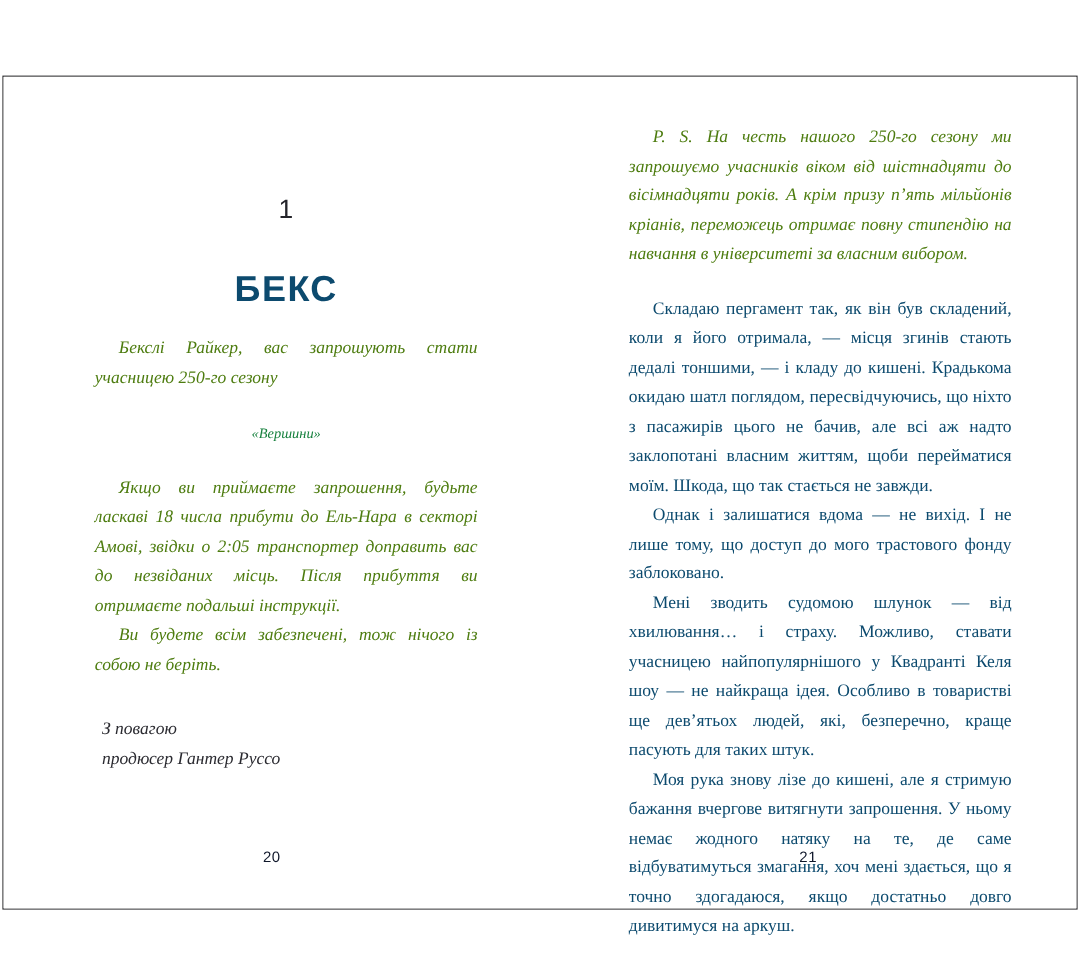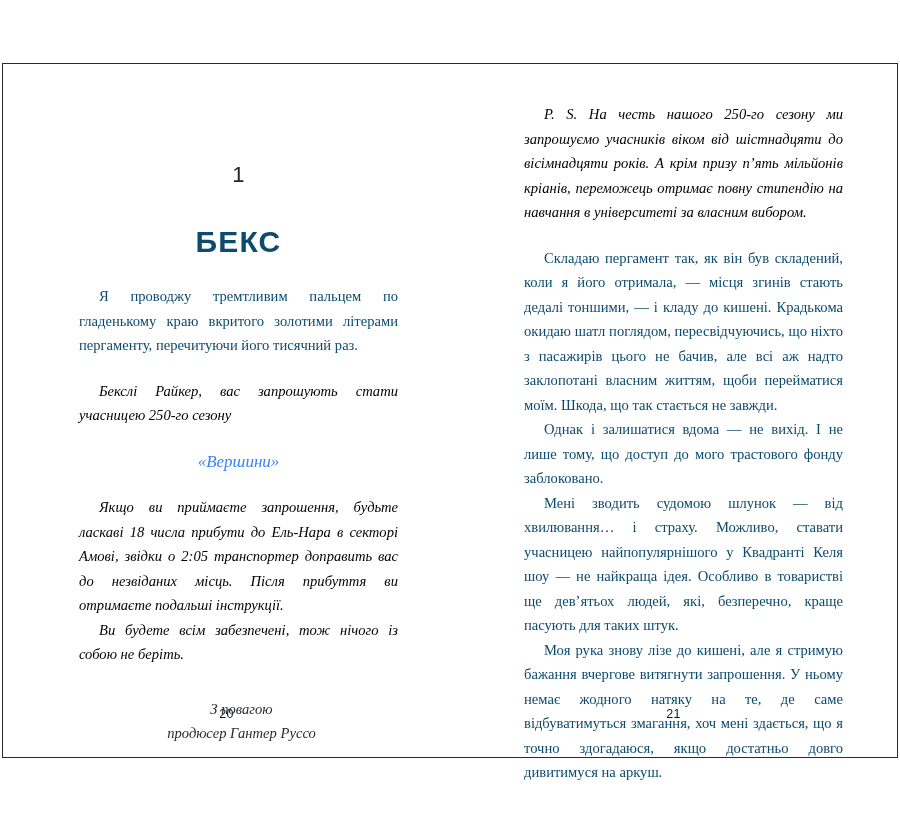--- a/index.html
+++ b/index.html
@@ -84,43 +84,43 @@
     text-justify: inter-word;
     text-indent: 20px;
     margin: 0;
     -webkit-hyphens: auto;
     hyphens: auto;
   }
   .para.first-after-title { margin-top: 27px; }
 
   .para.italic {
     font-style: italic;
-    color: #000000;
+    color: #4d7c0f;
   }
 
   .para.tight { margin-top: 0; }
   .para.gap-md { margin-top: 21px; }
 
   .centered-line {
     font-style: italic;
-    font-size: 17px;
+    font-size: 12px;
     line-height: 24.5px;
-    color: #3b82f6;
+    color: #15803d;
     text-align: center;
     text-indent: 0;
     margin: 0;
     margin-top: 22px;
   }
 
   .signature {
     font-style: italic;
     font-size: 14.6px;
     line-height: 24.5px;
     color: #2a2a30;
-    text-align: center;
+    text-align: left;
     text-indent: 0;
     margin: 0;
     margin-top: 30px;
     padding-left: 6px;
   }
   .signature .sig-line { display: block; }
 
   
   .page-right .page-body .para.top-start { margin-top: 38px; }
 
@@ -143,21 +143,20 @@
 <div id="book-spread">
   <div class="spread-inner">
 
     <div class="page page-left">
       <div class="page-body">
 
         <div class="chapter-number">1</div>
 
         <div class="chapter-title">БЕКС</div>
 
-        <p class="para first-after-title">Я проводжу тремтливим пальцем по гладенькому краю вкритого золотими літерами пергаменту, перечитуючи його тисячний раз.</p>
 
         <p class="para italic gap-md">Бекслі Райкер, вас запрошують стати учасницею 250-го сезону</p>
 
         <p class="centered-line">«Вершини»</p>
 
         <p class="para italic gap-md">Якщо ви приймаєте запрошення, будьте ласкаві 18 числа прибути до Ель-Нара в секторі Амові, звідки о 2:05 транспортер доправить вас до незвіданих місць. Після прибуття ви отримаєте подальші інструкції.</p>
 
         <p class="para italic tight">Ви будете всім забезпечені, тож нічого із собою не беріть.</p>
 
         <div class="signature">

